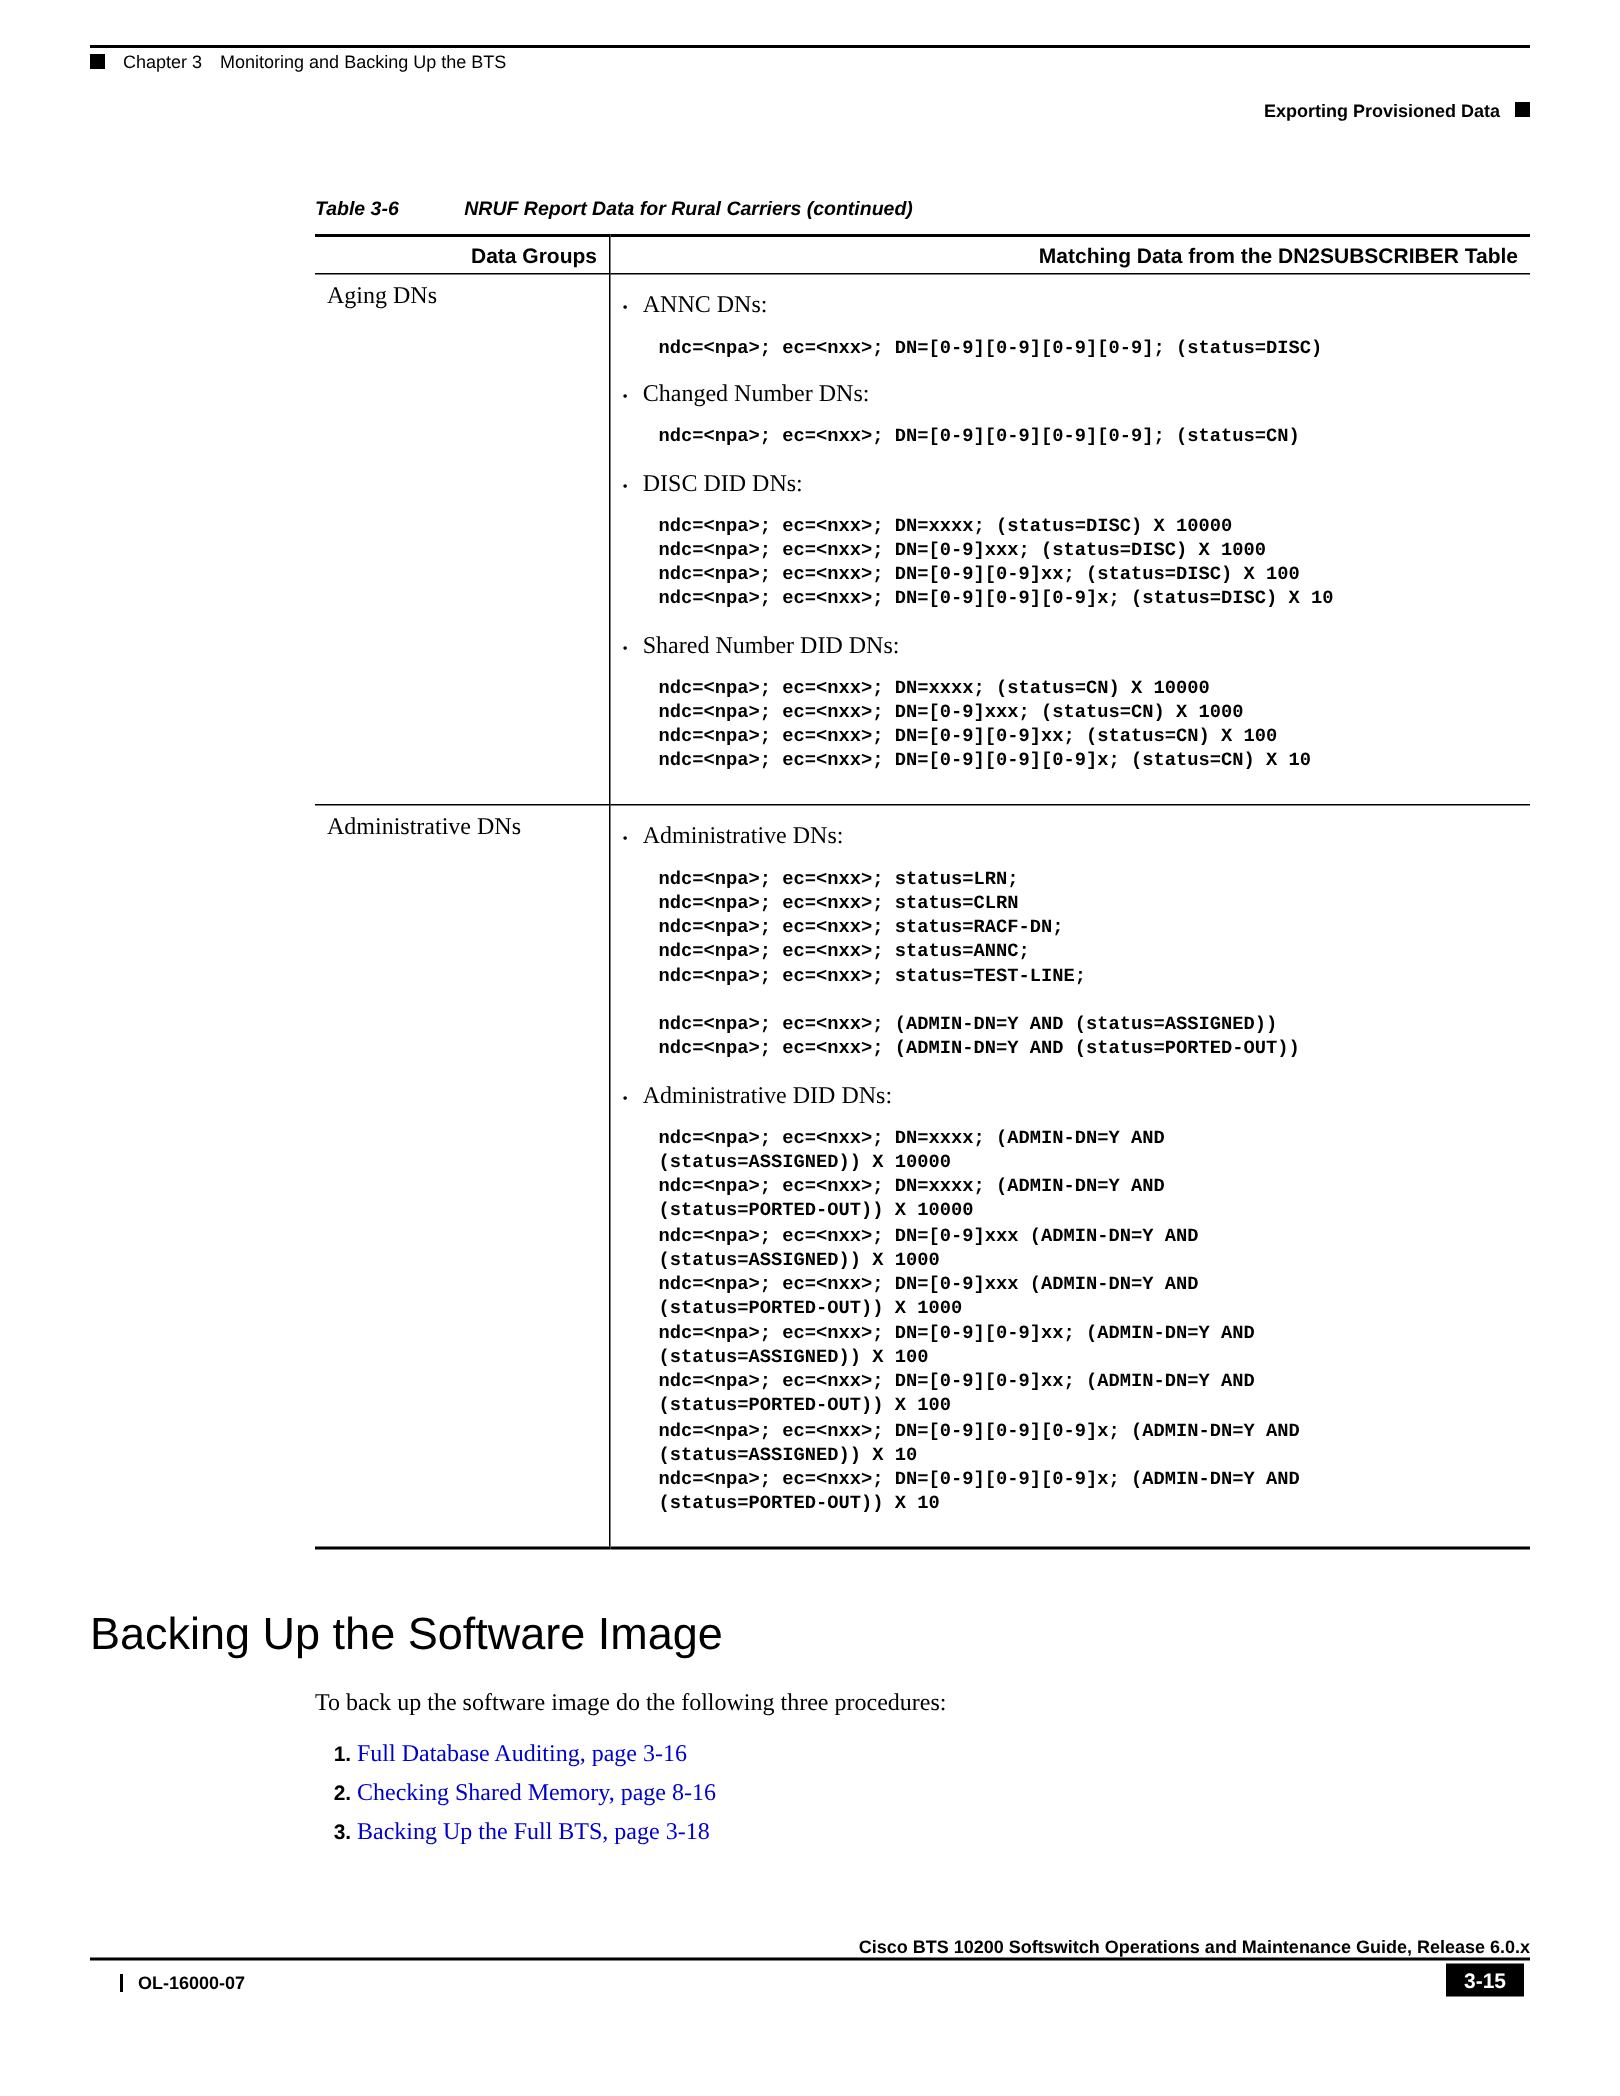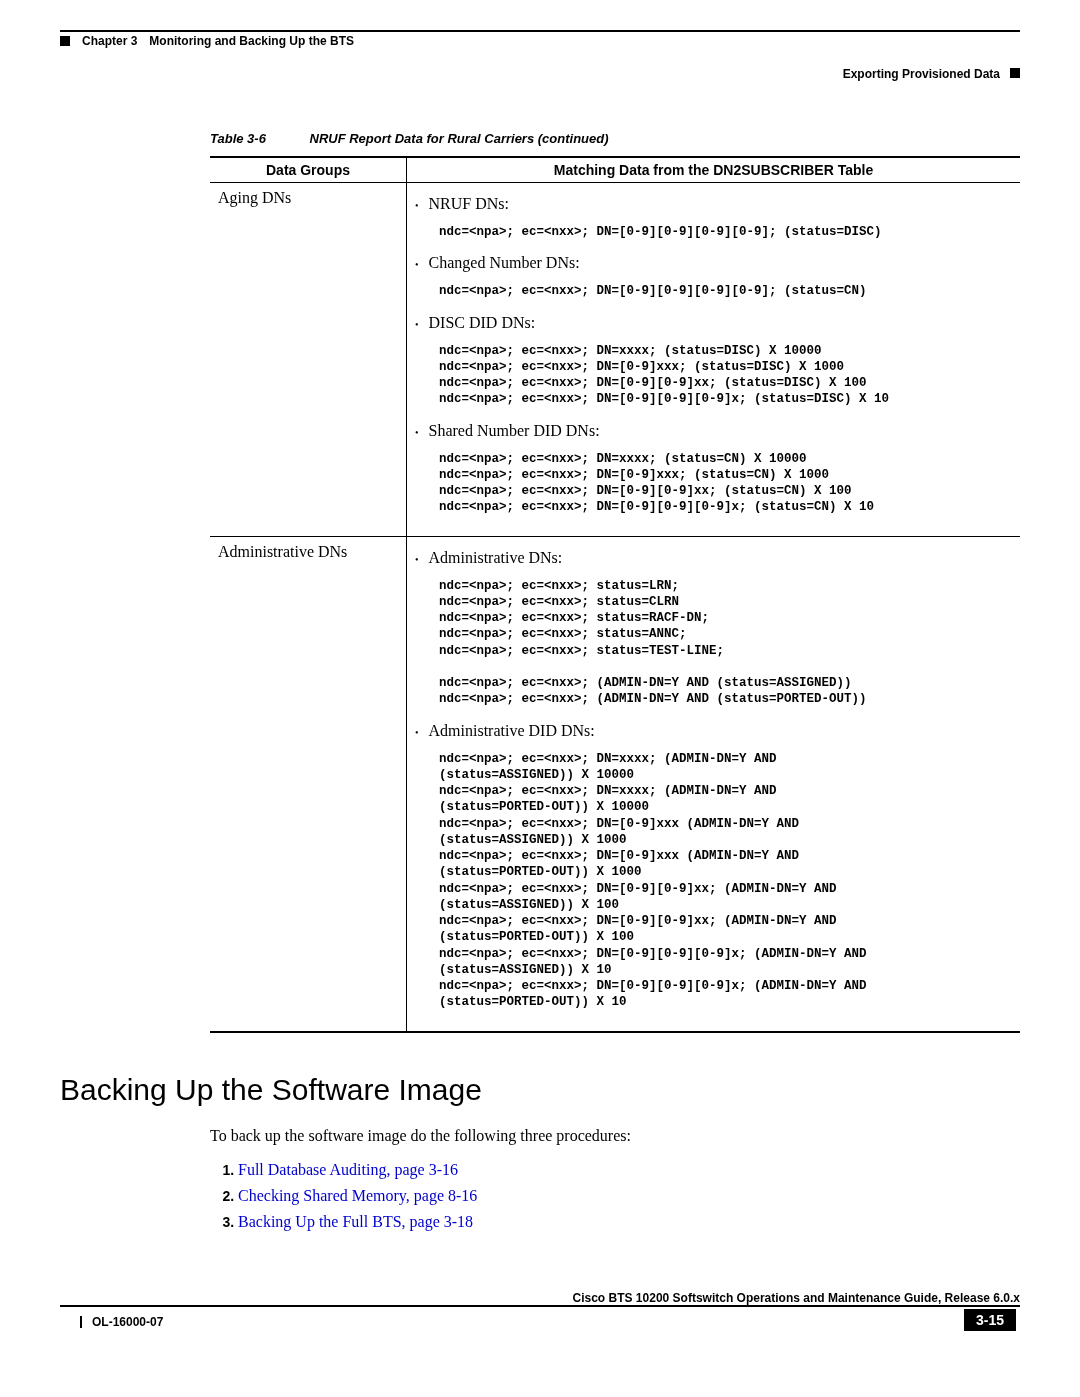--- a/index.html
+++ b/index.html
@@ -17,21 +17,21 @@
     height: 2px;
     background: #000;
     margin-bottom: 2px;
   }
   .header-row {
     display: flex;
     justify-content: space-between;
     align-items: center;
     font-family: Arial, Helvetica, sans-serif;
     font-size: 12px;
-    font-weight: bold;
+    font-weight: normal;
   }
   .header-left {
     display: flex;
     gap: 12px;
   }
   .square {
     width: 10px;
     height: 10px;
     background: #000;
     display: inline-block;
@@ -58,21 +58,21 @@
   .table-caption .label {
     margin-right: 40px;
   }
   table.data-table {
     border-collapse: collapse;
     width: 100%;
   }
   table.data-table th {
     font-family: Arial, Helvetica, sans-serif;
     font-size: 14px;
-    text-align: center;
+    text-align: right;
     border-top: 2px solid #000;
     border-bottom: 1px solid #000;
     padding: 4px 8px;
   }
   table.data-table th:first-child {
     border-right: 1px solid #000;
     width: 180px;
   }
   table.data-table td {
     border-bottom: 1px solid #000;
@@ -196,21 +196,21 @@
           <th>Data Groups</th>
           <th>Matching Data from the DN2SUBSCRIBER Table</th>
         </tr>
       </thead>
       <tbody>
         <tr>
           <td>Aging DNs</td>
           <td>
             <div class="bullet-item">
                 <span class="dot">•</span>
-                <span>NRUF DNs:</span>
+                <span>ANNC DNs:</span>
               </div>
             <div class="code-block">ndc=&lt;npa&gt;; ec=&lt;nxx&gt;; DN=[0-9][0-9][0-9][0-9]; (status=DISC)</div>
 
             <div class="bullet-item">
                 <span class="dot">•</span>
                 <span>Changed Number DNs:</span>
               </div>
             <div class="code-block">ndc=&lt;npa&gt;; ec=&lt;nxx&gt;; DN=[0-9][0-9][0-9][0-9]; (status=CN)</div>
 
             <div class="bullet-item">

